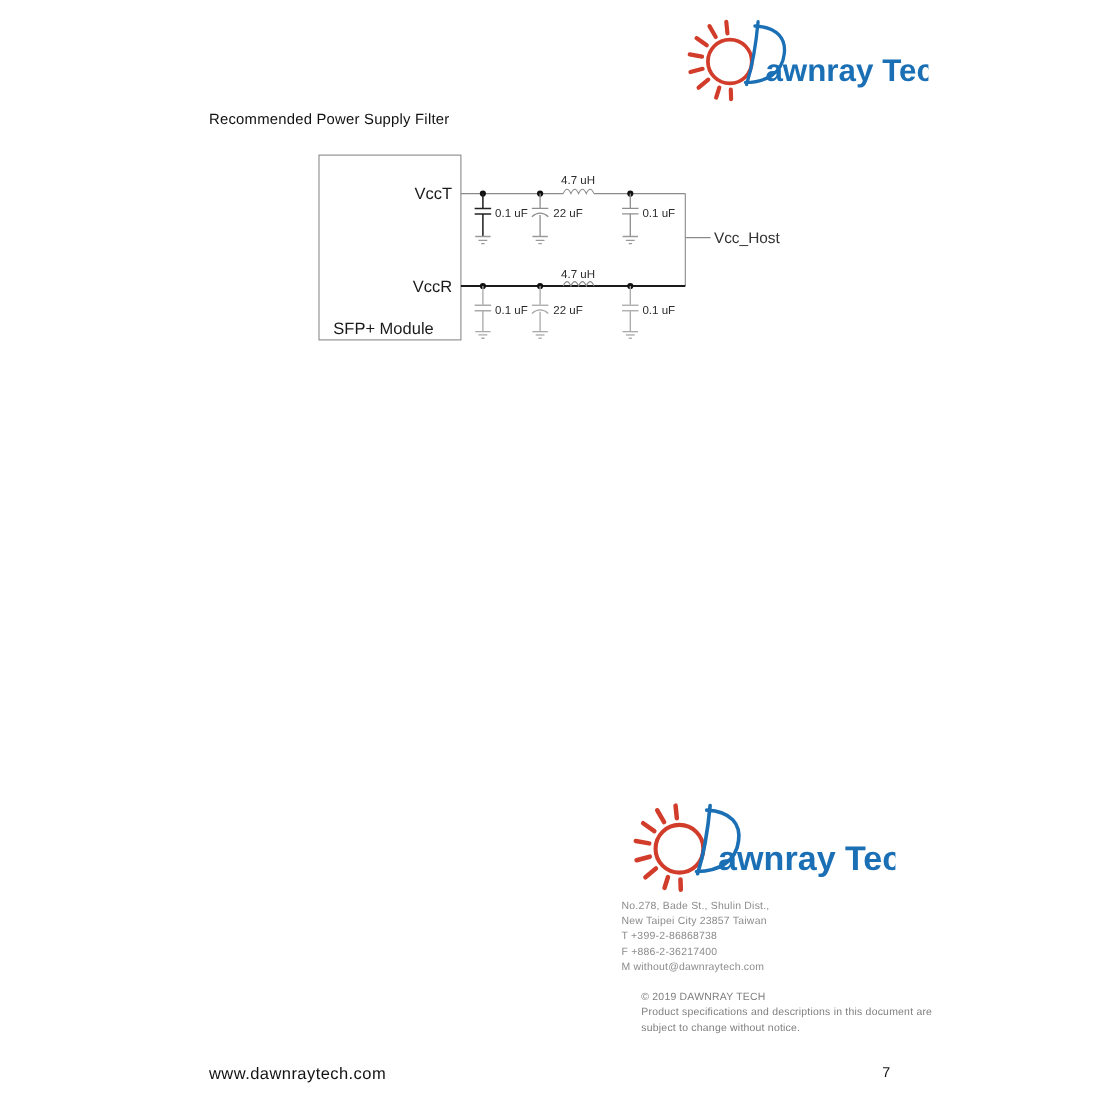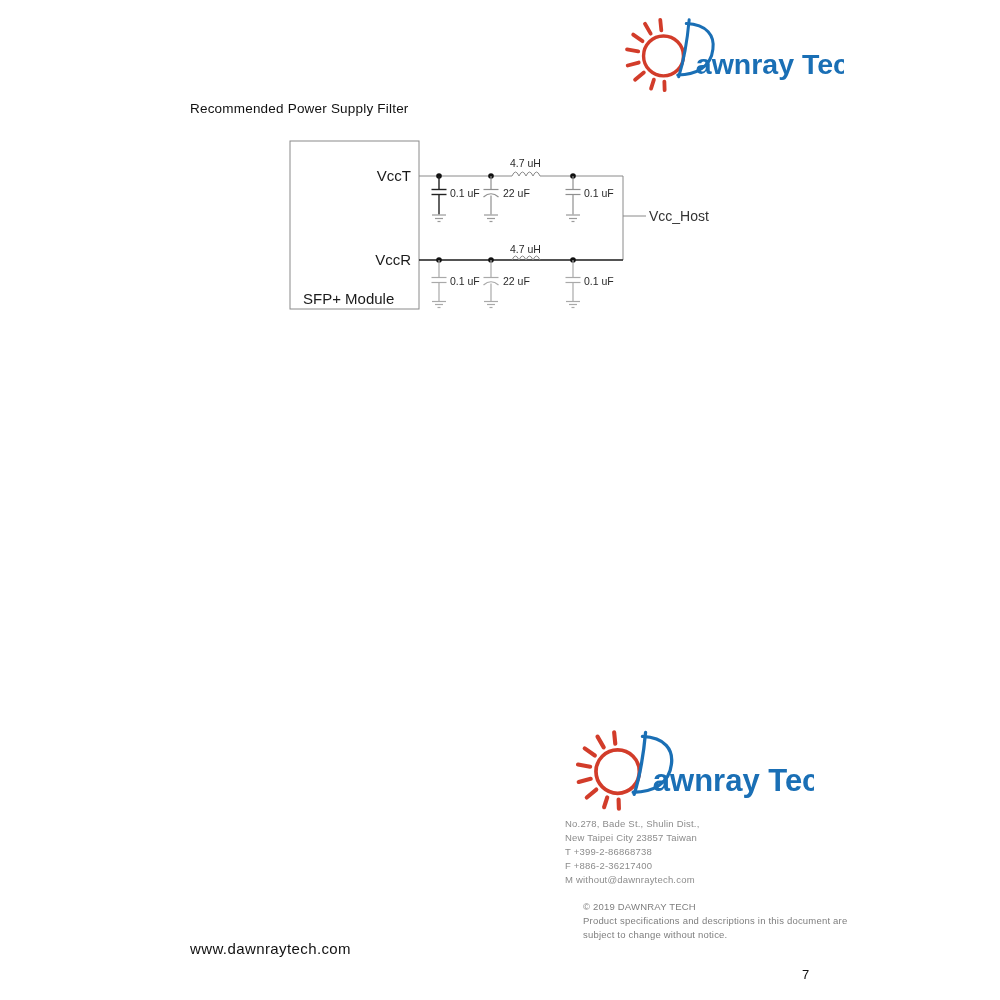--- a/index.html
+++ b/index.html
@@ -31,21 +31,21 @@
     font-size: 9.5px; line-height: 14px; color: #8c8c8c;
     letter-spacing: 0.2px;
   }
   .legal-block {
     position: absolute; left: 583px; top: 900px;
     font-size: 9.5px; line-height: 14px; color: #7e7e7e;
     letter-spacing: 0.2px;
   }
 
   .footer-site {
-    position: absolute; left: 190px; top: 940px;
+    position: absolute; left: 190px; top: 968px;
     font-size: 15px; color: #111; letter-spacing: 0.4px;
   }
   .footer-page-num {
     position: absolute; left: 802px; top: 967px;
     font-size: 13px; color: #111;
   }
 
   svg text { font-family: "Liberation Sans", sans-serif; }
   .logo-word { font-weight: bold; fill: #1a6fb5; }
 </style>

